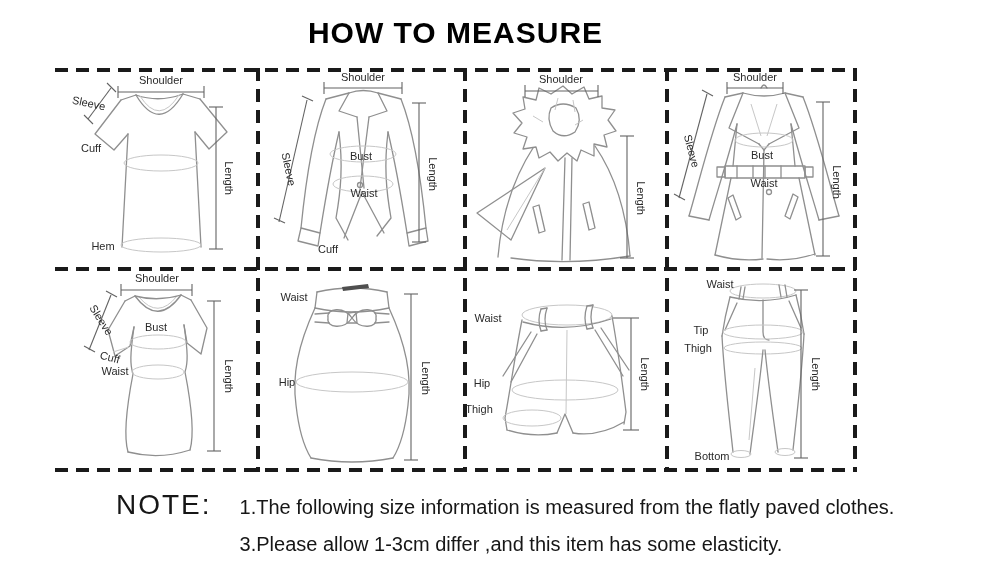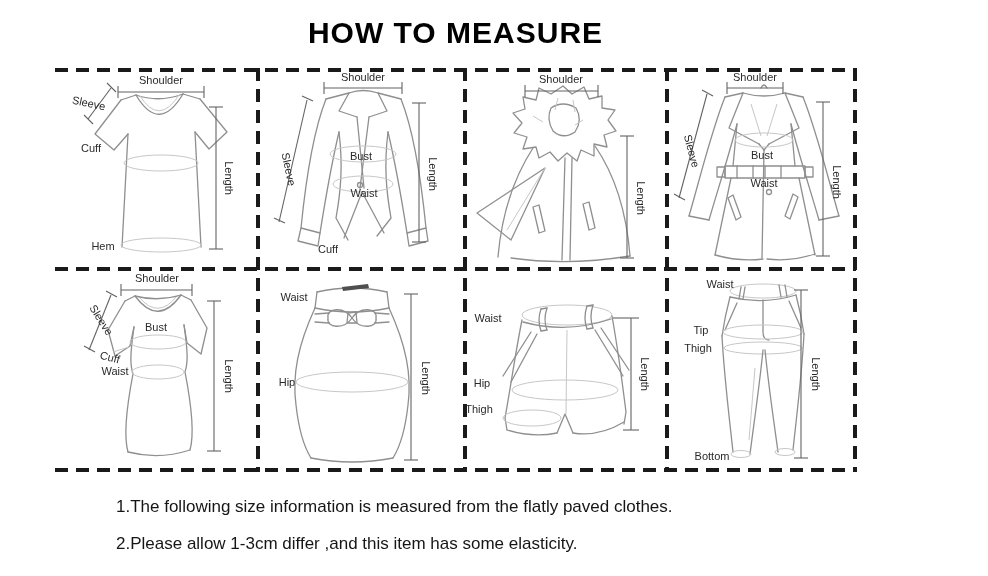--- a/index.html
+++ b/index.html
@@ -14,21 +14,21 @@
       background:repeating-linear-gradient(180deg,#1a1a1a 0 13px,transparent 13px 21px);}
   .panel{position:absolute;}
   svg.art{display:block;}
   svg.art .o{fill:none;stroke:#8f8f8f;stroke-width:1.3;stroke-linecap:round;stroke-linejoin:round;}
   svg.art .t{fill:none;stroke:#c7c7c7;stroke-width:1;}
   svg.art .m{fill:none;stroke:#636363;stroke-width:1.1;}
   svg.art .dk{fill:#4f4f4f;stroke:none;}
   svg.art text{fill:#2a2a2a;font-family:"Liberation Sans",sans-serif;font-size:11px;}
   .note{position:absolute;left:116px;top:488px;display:flex;align-items:flex-start;gap:28px;}
   .note-heading{font-size:28px;color:#161616;letter-spacing:2px;font-weight:400;line-height:34px;}
-  .note-lines p{margin:0;font-size:17px;color:#161616;line-height:20px;}
+  .note-lines p{margin:0;font-size:20px;color:#161616;line-height:20px;}
   .note-lines .l1{margin-top:9px;}
   .note-lines .l2{margin-top:17px;}
 </style>
 </head>
 <body>
 
 <div class="stage">
 
   <h1 class="page-title">HOW TO MEASURE</h1>
 
@@ -344,19 +344,20 @@
       </g>
       <text x="55" y="18" text-anchor="middle">Waist</text>
       <text x="36" y="64" text-anchor="middle">Tip</text>
       <text x="33" y="82" text-anchor="middle">Thigh</text>
       <text x="47" y="190" text-anchor="middle">Bottom</text>
       <text x="147" y="104" text-anchor="middle" transform="rotate(90 147 104)">Length</text>
     </svg>
   </div>
 
   <div class="note">
+    <div class="note-heading">NOTE:</div>
     <div class="note-lines">
       <p class="l1">1.The following size information is measured from the flatly paved clothes.</p>
-      <p class="l2">2.Please allow 1-3cm differ ,and this item has some elasticity.</p>
+      <p class="l2">3.Please allow 1-3cm differ ,and this item has some elasticity.</p>
     </div>
   </div>
 
 </div>
 
 </body></html>

